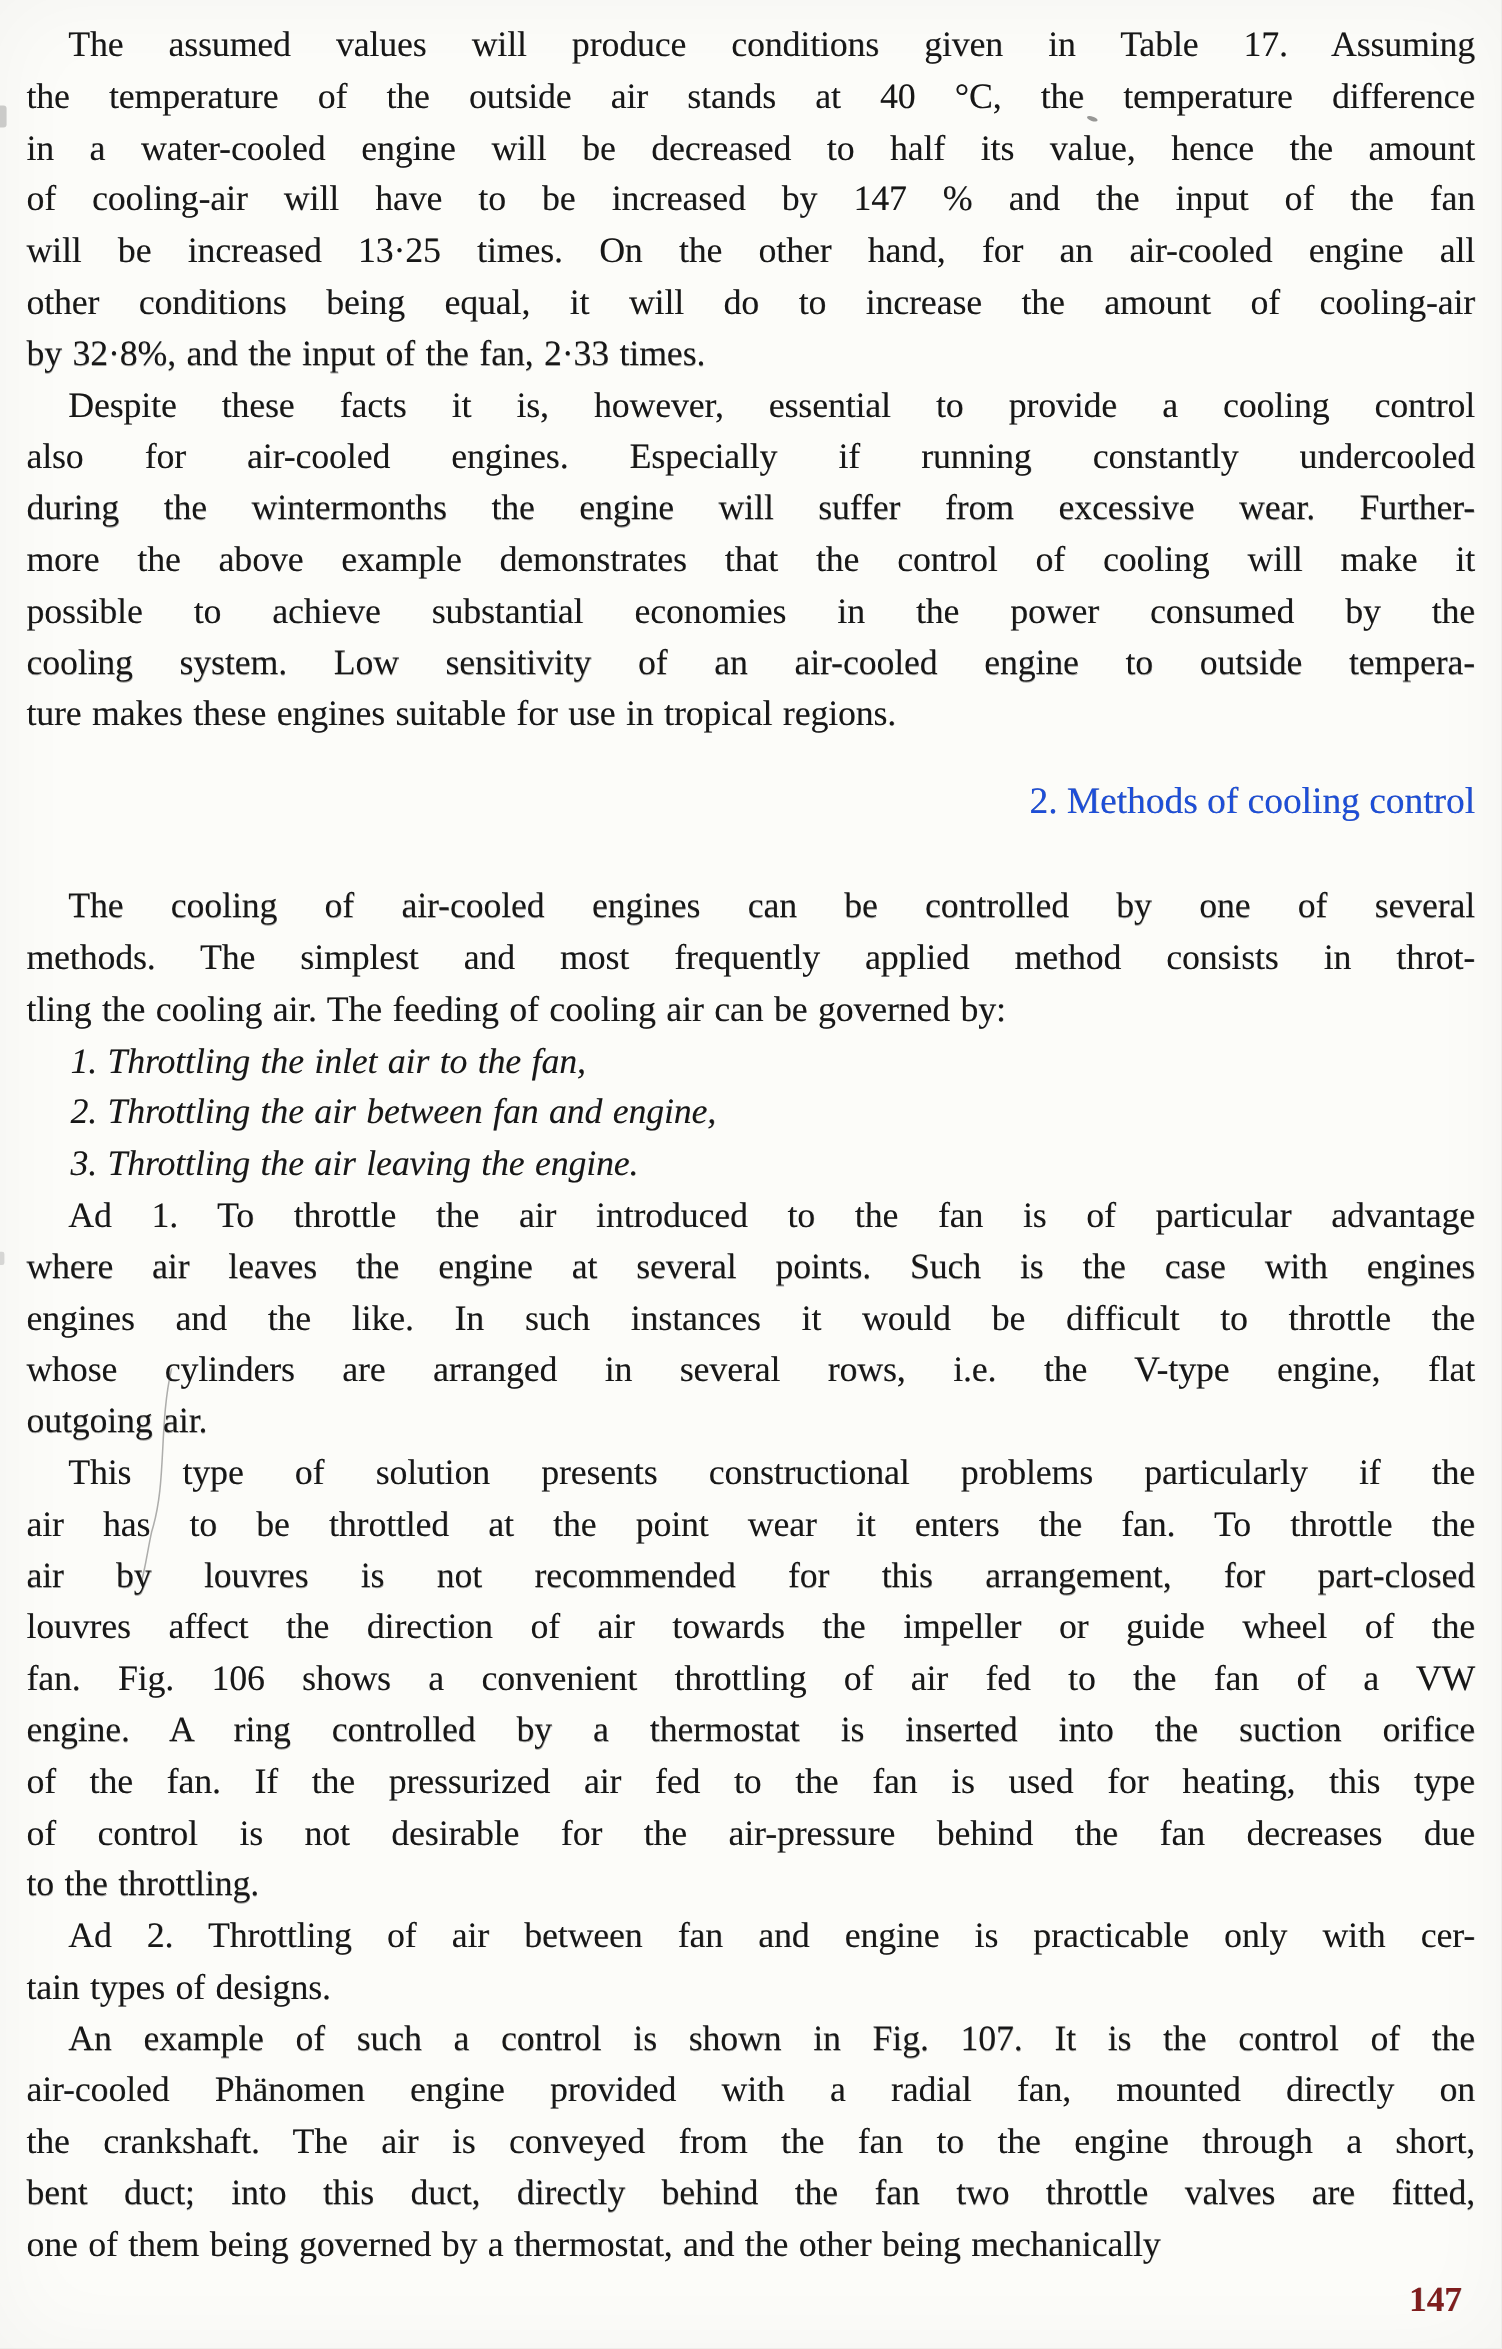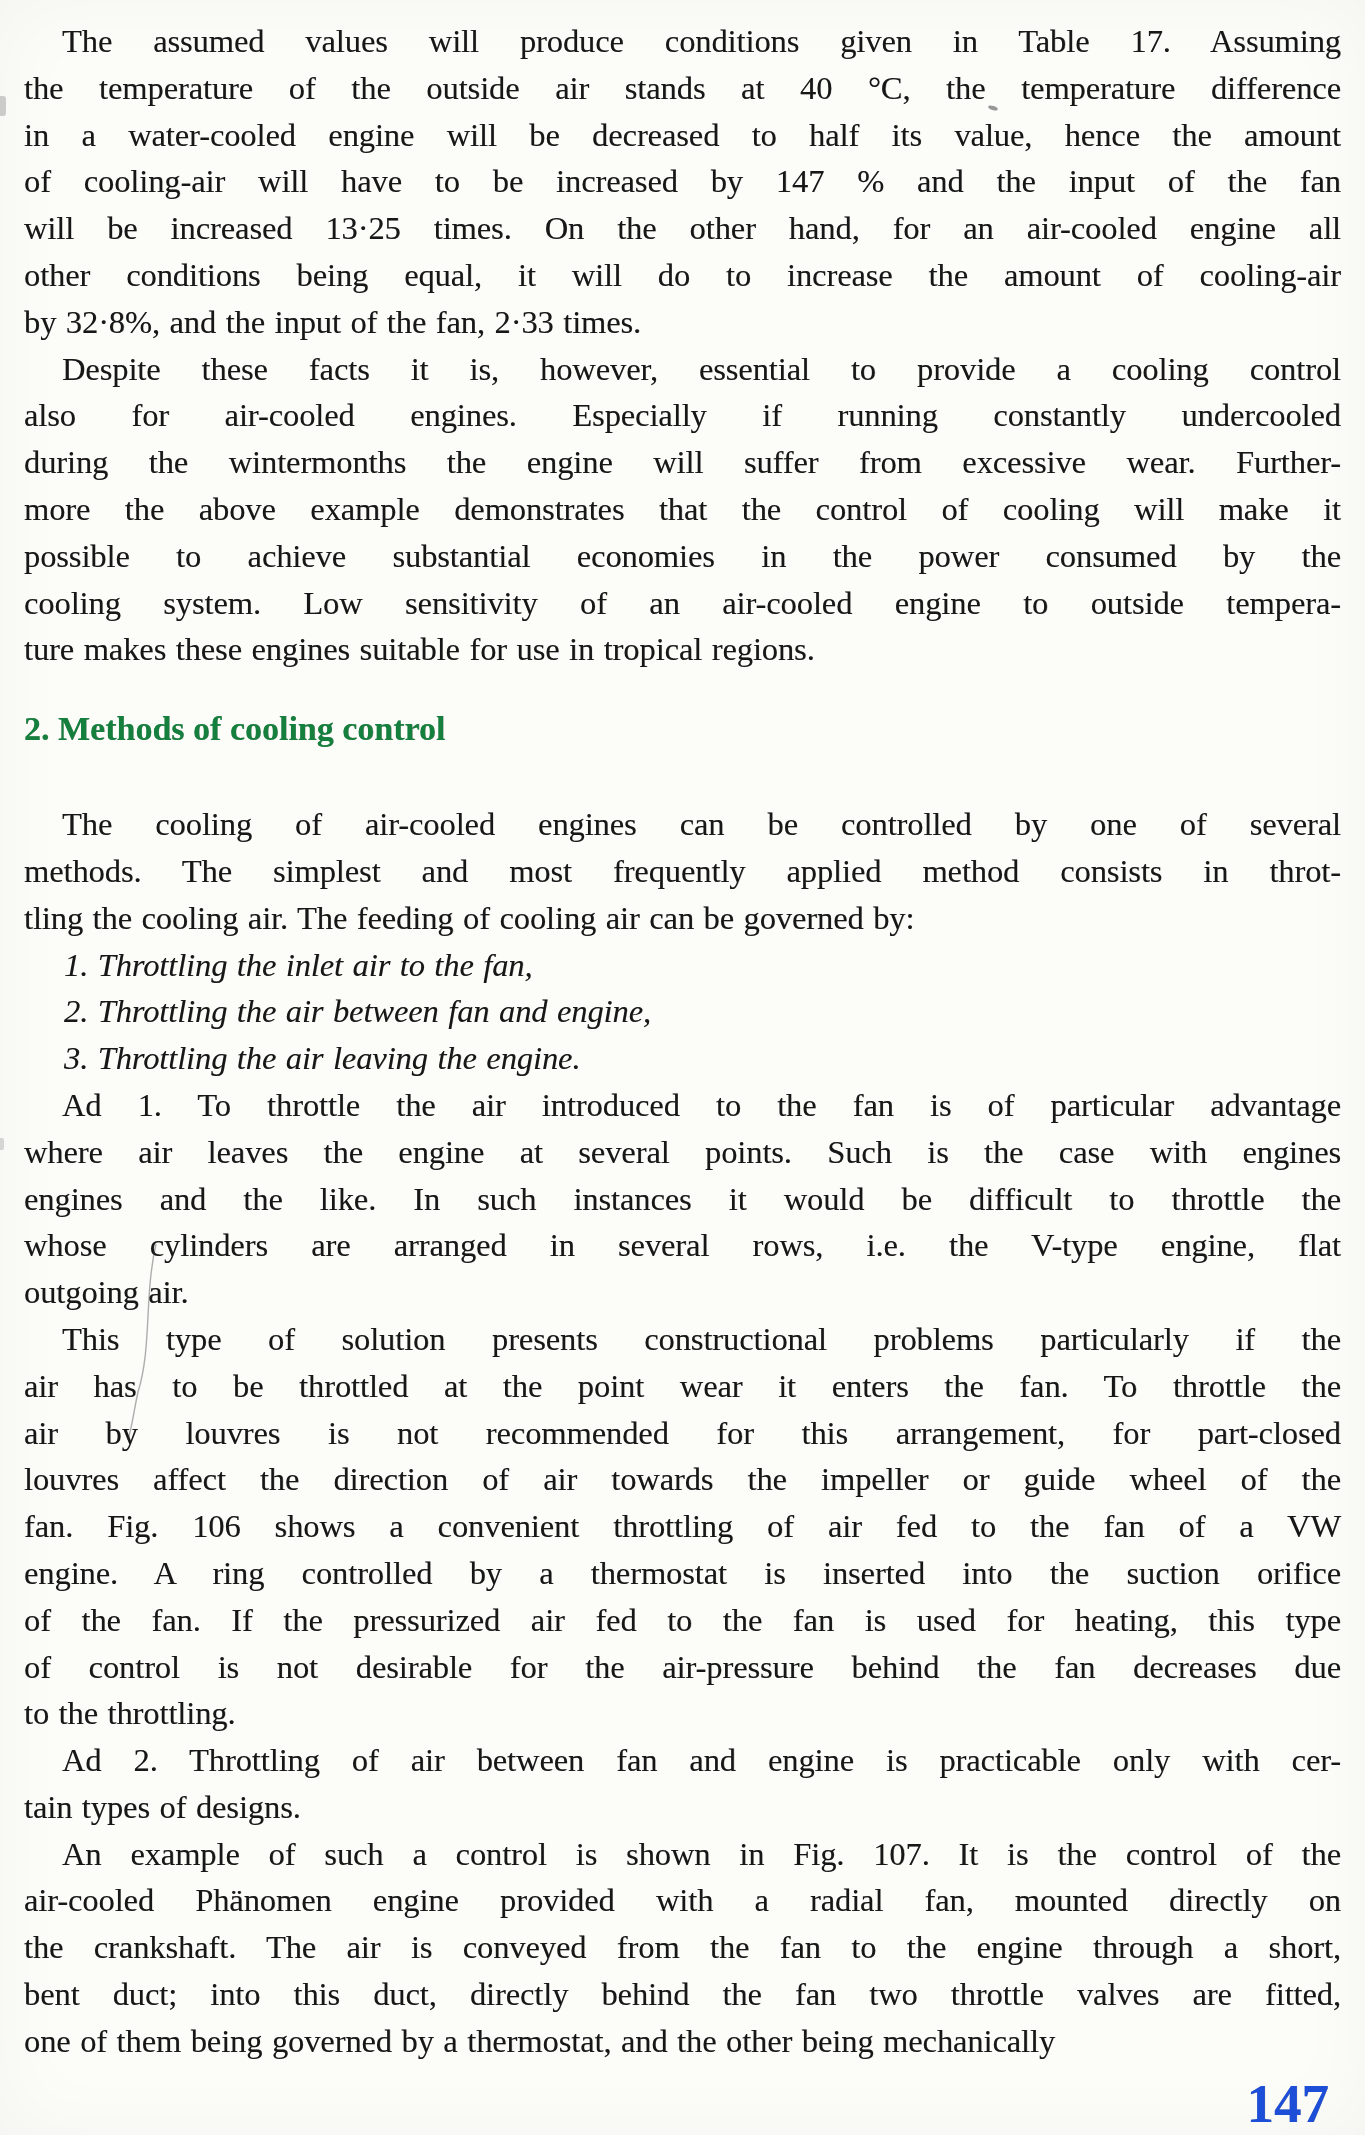--- a/index.html
+++ b/index.html
@@ -28,32 +28,32 @@
     word-spacing: 1.5px;
     text-shadow: 0.3px 0.3px 0.6px rgba(20,20,20,0.38);
   }
   .line.first { text-indent: 38px; }
   .line.para-end { text-align-last: left; }
   .list .line { text-align-last: left; text-indent: 40px; font-style: italic; }
   .heading {
     margin: 30px 0 46px 0;
     font-size: 34px;
     line-height: 52px;
-    font-weight: bold;
-    text-align: left;
-    color: #15803d;
+    font-weight: normal;
+    text-align: right;
+    color: #1d4ed8;
     text-shadow: 0.3px 0.3px 0.6px rgba(20,20,20,0.4);
   }
   .page-number {
     position: absolute;
     top: 2072px;
     right: 36px;
-    font-size: 55px;
+    font-size: 32px;
     font-weight: bold;
-    color: #1d4ed8;
+    color: #7f1d1d;
     text-shadow: 0.3px 0.3px 0.6px rgba(20,20,20,0.4);
   }
   
   .scratch {
     position: absolute;
     left: 118px;
     top: 1242px;
     width: 60px;
     height: 200px;
     pointer-events: none;

